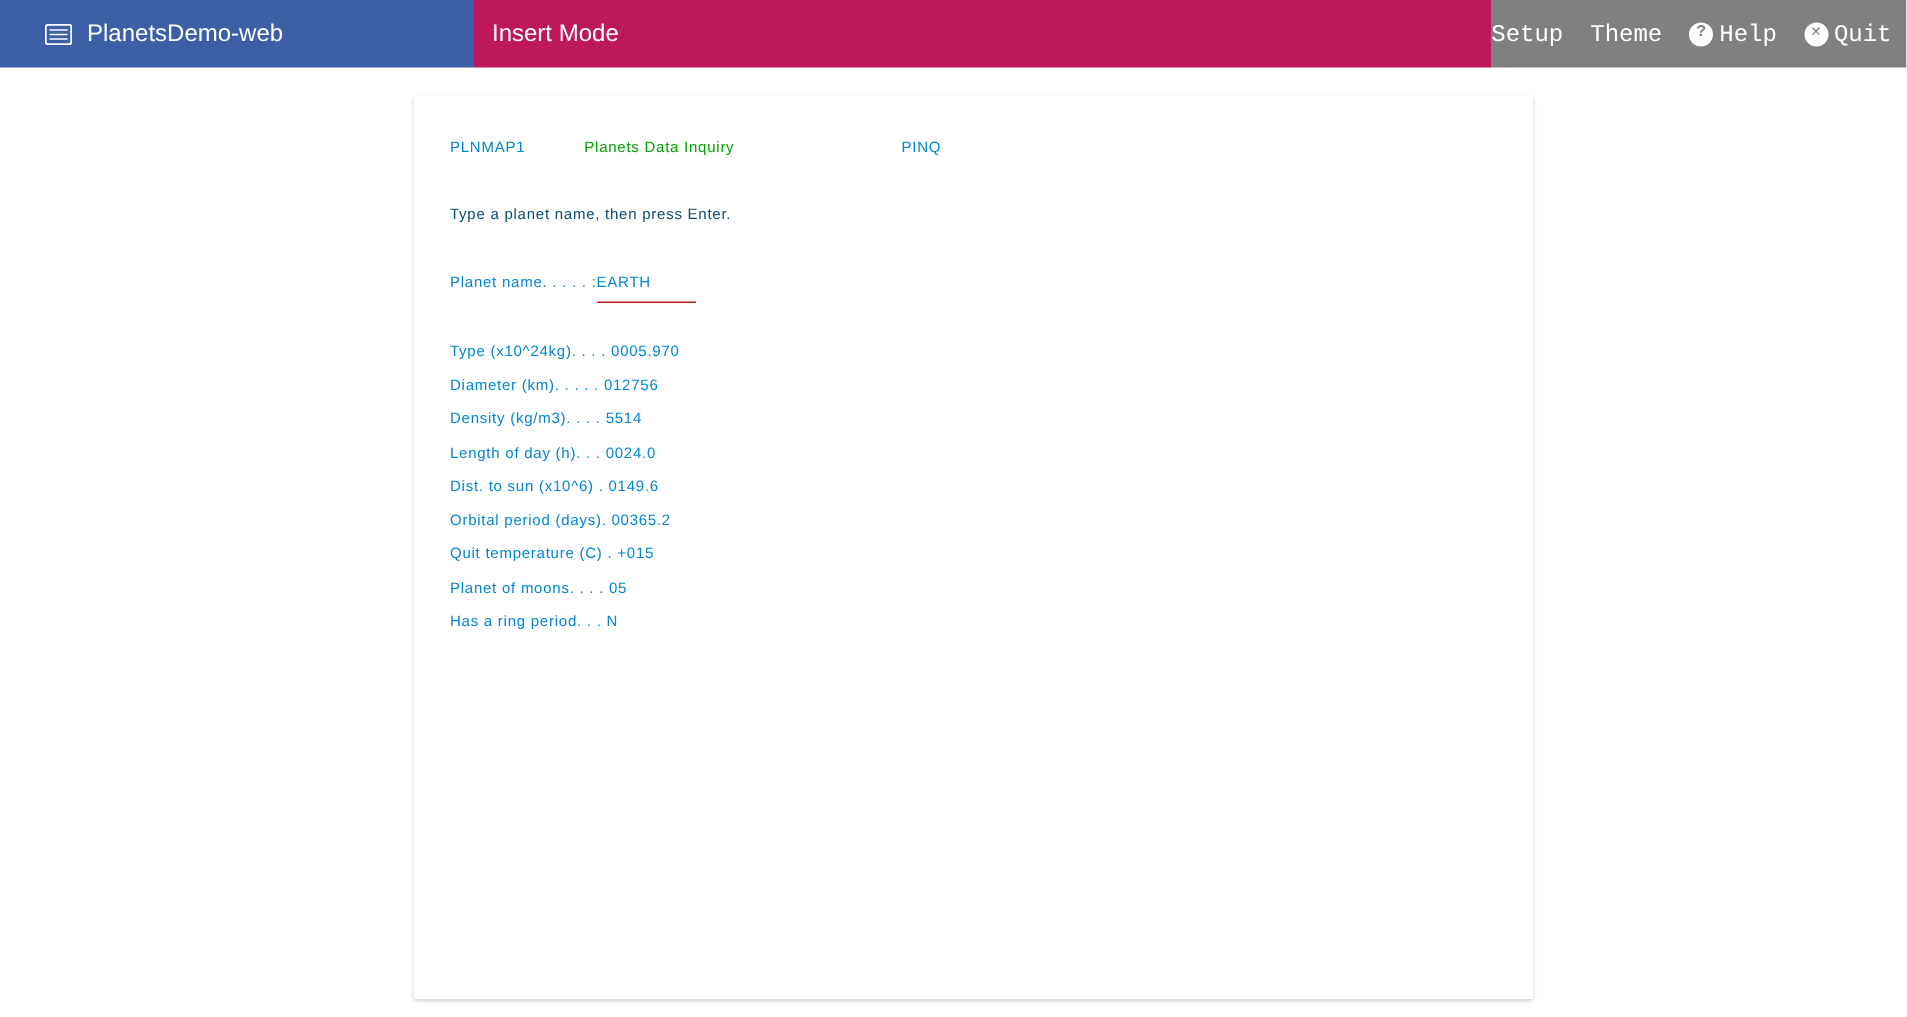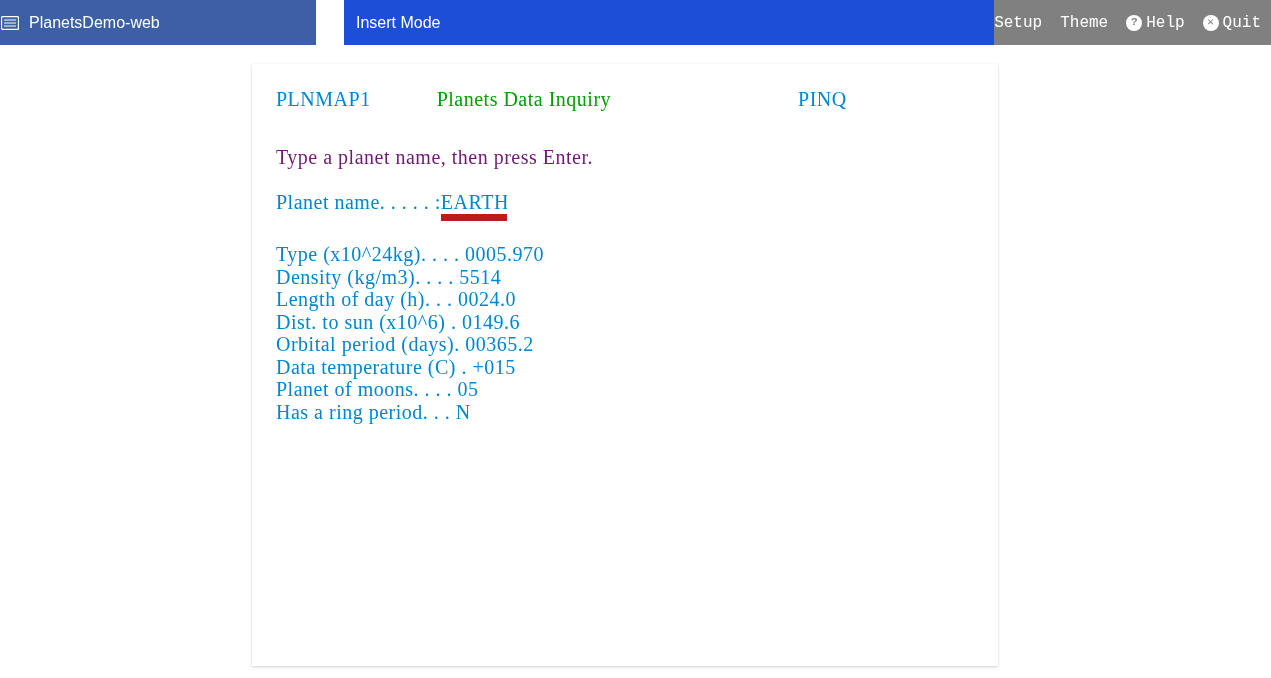--- a/index.html
+++ b/index.html
@@ -17,30 +17,29 @@
     width: 100%;
     color: #fff;
     font-size: 16px;
     align-items: stretch;
   }
   .topbar-left {
     background: #3c5fa5;
     width: 316px;
     display: flex;
     align-items: center;
-    padding-left: 1px;
+    padding-left: 30px;
     gap: 10px;
   }
   .topbar-mid {
-    background: #1d4ed8;
+    background: #be185d;
     flex: 1;
     display: flex;
     align-items: center;
     padding-left: 12px;
-    margin-left: 28px;
   }
   .topbar-right {
     background: #808080;
     display: flex;
     align-items: center;
     padding-right: 10px;
     gap: 18px;
     font-family: Liberation Mono, monospace;
   }
   .topbar-right .menu-item {
@@ -61,42 +60,42 @@
     font-size: 11px;
     font-weight: bold;
     line-height: 1;
   }
   .term-icon svg {
     display: block;
   }
 
   .terminal-wrap {
     position: absolute;
-    left: 252px;
+    left: 276px;
     top: 64px;
     width: 746px;
     height: 602px;
     background: #fff;
     box-shadow: 0 1px 3px rgba(0,0,0,0.12), 0 1px 2px rgba(0,0,0,0.08);
     padding: 24px 24px;
-    font-family: Liberation Serif, serif;
-    font-size: 20px;
+    font-family: Liberation Sans, sans-serif;
+    font-size: 10px;
     line-height: 22.5px;
     color: #808080;
     letter-spacing: 0.5px;
   }
   .row {
     white-space: pre;
   }
   .c-blue  { color: #0086d1; }
   .c-green { color: #00a000; }
-  .c-gray  { color: #701a75; margin-top: 13px; }
+  .c-gray  { color: #0c4a6e; }
   .input-underline {
     border: none;
-    border-bottom: 7px solid #b91c1c;
+    border-bottom: 1px solid #b91c1c;
     background: transparent;
     font: inherit;
     letter-spacing: inherit;
     color: #0086d1;
     width: 66px;
     padding: 0;
     outline: none;
   }
   .spacer-row { height: 22.5px; }
 </style>
@@ -144,21 +143,22 @@
 
   <div class="row c-gray">Type a planet name, then press Enter.</div>
 
   <div class="spacer-row"></div>
 
   <div class="row"><span class="c-blue">Planet name. . . . . :</span><input class="input-underline" value="EARTH" style=""></div>
 
   <div class="spacer-row"></div>
 
   <div class="row c-blue"><span>Type (x10^24kg). . . . </span><span>0005.970</span></div>
+  <div class="row c-blue"><span>Diameter (km). . . . . </span><span>012756</span></div>
   <div class="row c-blue"><span>Density (kg/m3). . . . </span><span>5514</span></div>
   <div class="row c-blue"><span>Length of day (h). . . </span><span>0024.0</span></div>
   <div class="row c-blue"><span>Dist. to sun (x10^6) . </span><span>0149.6</span></div>
   <div class="row c-blue"><span>Orbital period (days). </span><span>00365.2</span></div>
-  <div class="row c-blue"><span>Data temperature (C) . </span><span>+015</span></div>
+  <div class="row c-blue"><span>Quit temperature (C) . </span><span>+015</span></div>
   <div class="row c-blue"><span>Planet of moons. . . . </span><span>05</span></div>
   <div class="row c-blue"><span>Has a ring period. . . </span><span>N</span></div>
 
 </div>
 
 </body></html>

